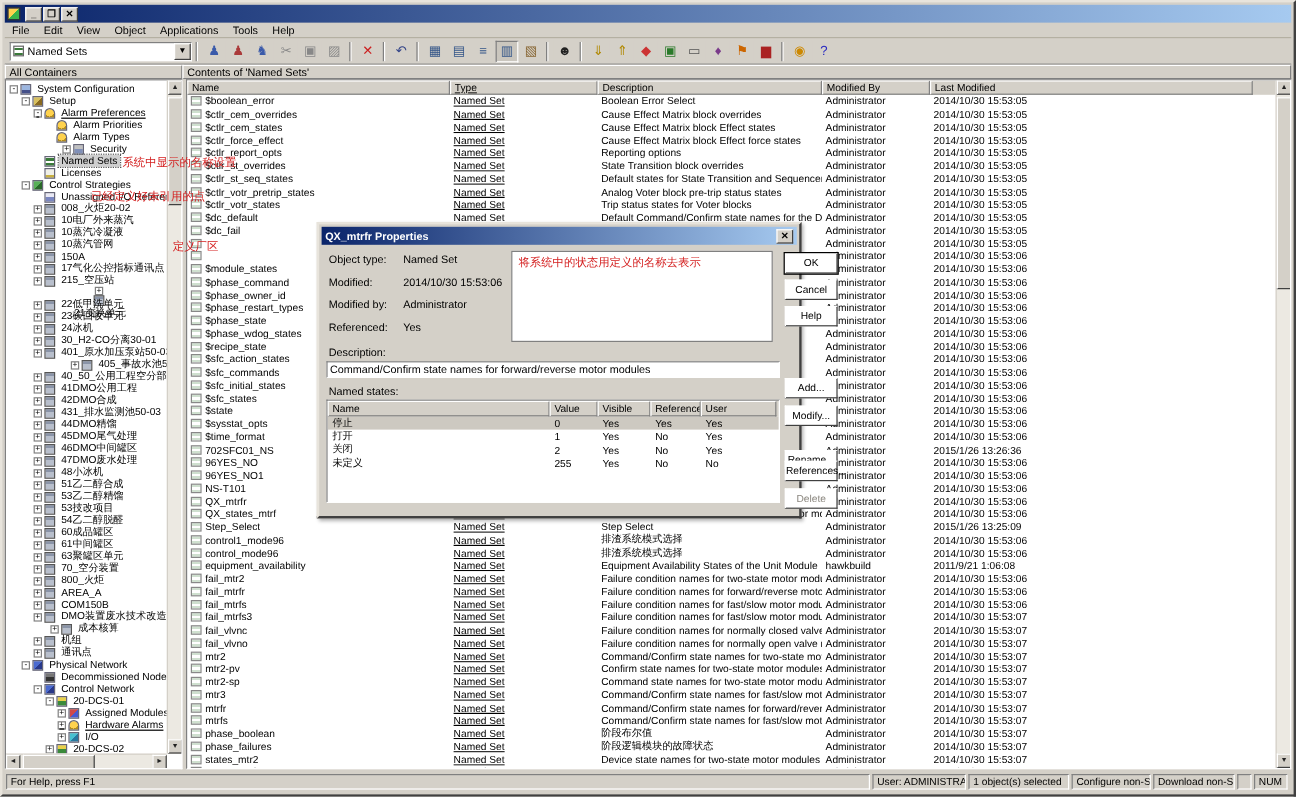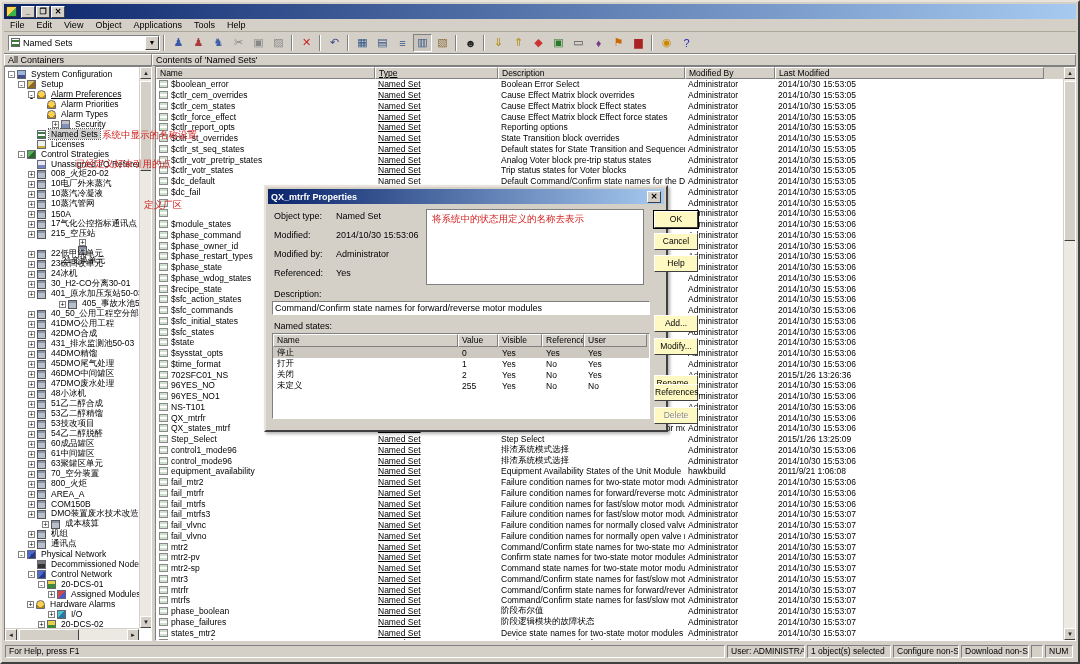--- a/index.html
+++ b/index.html
@@ -100,21 +100,21 @@
   .dwhitebox{position:absolute;left:160px;top:22px;width:218px;height:76px;background:#fff;border:1px solid #808080;}
   #anno-dialog{left:166px;top:26px;}
   .dfield{position:absolute;left:6px;top:114px;width:378px;height:14px;background:#fff;border:1px solid;border-color:#808080 #fff #fff #808080;font-size:9px;padding:1px 2px;white-space:nowrap;overflow:hidden;}
   .nstable{position:absolute;left:6px;top:146px;width:378px;height:86px;background:#fff;border:1px solid;border-color:#808080 #fff #fff #808080;overflow:hidden;}
   .nshead{display:flex;height:13px;background:#d4d0c8;}
   .nshc{border:1px solid;border-color:#fff #808080 #808080 #fff;font-size:8.5px;line-height:10px;padding:0 3px;flex:none;overflow:hidden;}
   .nsrow{display:flex;height:11px;font-size:8.5px;align-items:center;}
   .nsrow.sel{background:#cdc9c1;}
   .nsc{flex:none;padding:0 4px;overflow:hidden;white-space:nowrap;}
   .ns0{width:185px;}.ns1{width:40px;}.ns2{width:44px;}.ns3{width:42px;}.ns4{width:63px;}
-  .dbtn{position:absolute;left:388px;width:44px;height:17px;background:#fef9c3;border:1px solid;border-color:#fff #404040 #404040 #fff;
+  .dbtn{position:absolute;left:388px;width:44px;height:17px;background:#ffffff;border:1px solid;border-color:#fff #404040 #404040 #fff;
         font-size:8.5px;text-align:center;line-height:15px;}
   .dbtn.default{outline:1px solid #000;}
   .dbtn.disabled{color:#8a867e;text-shadow:1px 1px 0 #fff;}
   .dclose{width:14px;height:12px;background:#d4d0c8;border:1px solid;border-color:#fff #404040 #404040 #fff;
           font-size:8px;font-weight:bold;text-align:center;line-height:10px;color:#000;}
 </style>
 </head>
 <body>
 
 <div class="win">
@@ -443,21 +443,21 @@
           <div class="trow" style="padding-left: 33px;">
             <span class="expand">-</span>
             <span class="tic ic-dcs"></span>
             <span class="tlabel">20-DCS-01</span>
           </div>
           <div class="trow" style="padding-left: 43px;">
             <span class="expand">+</span>
             <span class="tic ic-mod"></span>
             <span class="tlabel">Assigned Modules</span>
           </div>
-          <div class="trow" style="padding-left: 22px;">
+          <div class="trow" style="padding-left: 43px; text-decoration: underline;">
             <span class="expand">+</span>
             <span class="tic ic-bell"></span>
             <span class="tlabel">Hardware Alarms</span>
           </div>
           <div class="trow" style="padding-left: 43px;">
             <span class="expand">+</span>
             <span class="tic ic-io"></span>
             <span class="tlabel">I/O</span>
           </div>
           <div class="trow" style="padding-left: 33px;">

